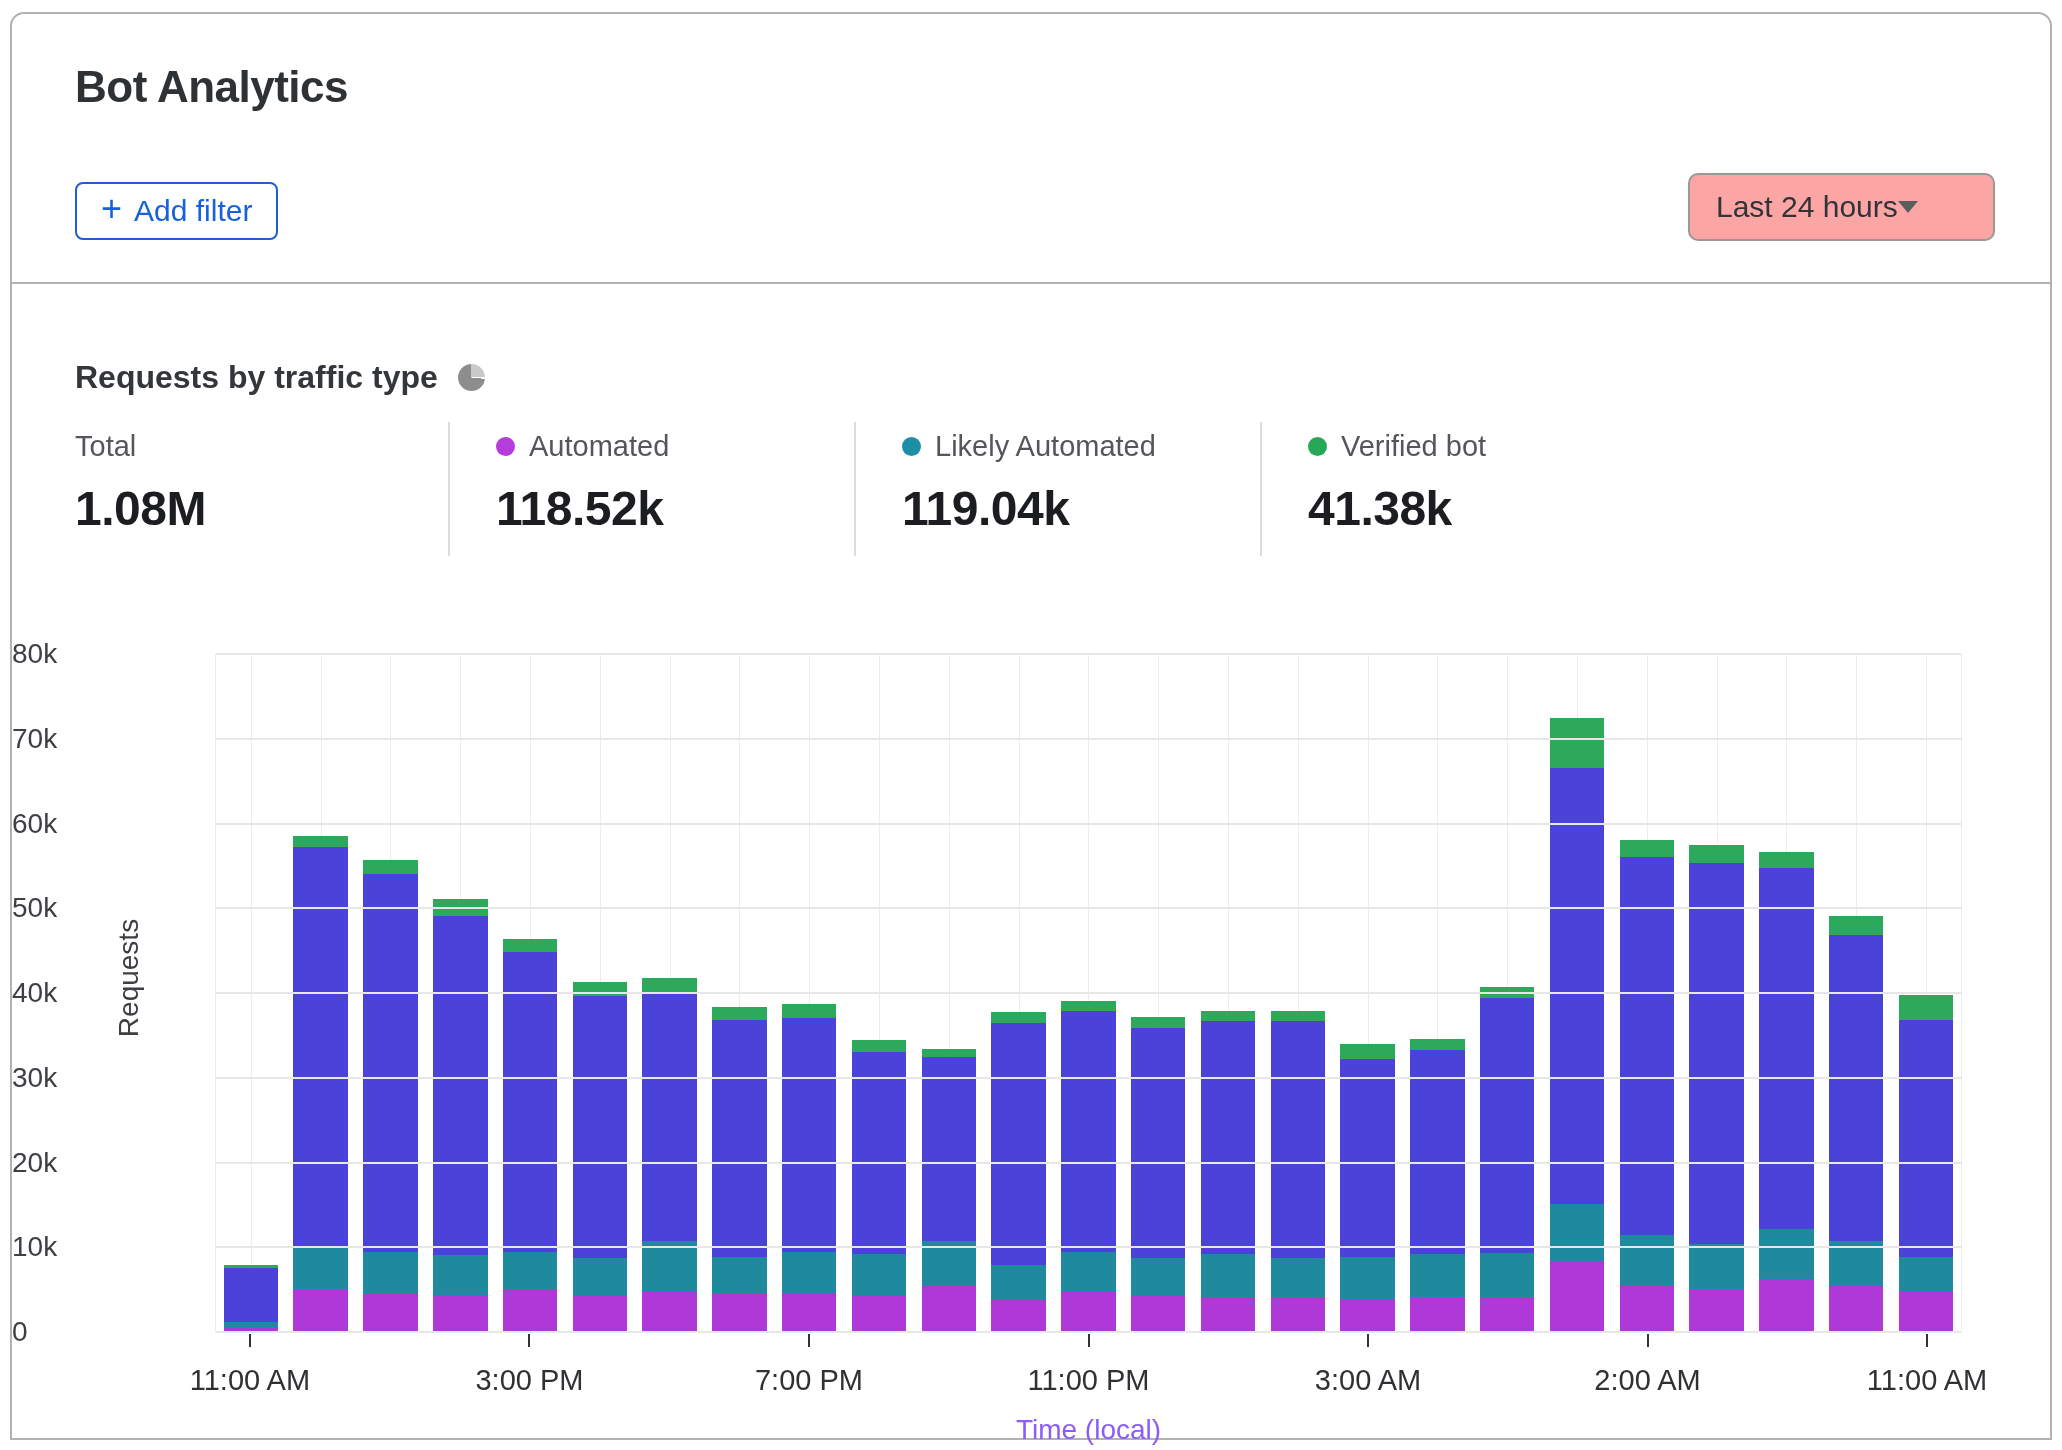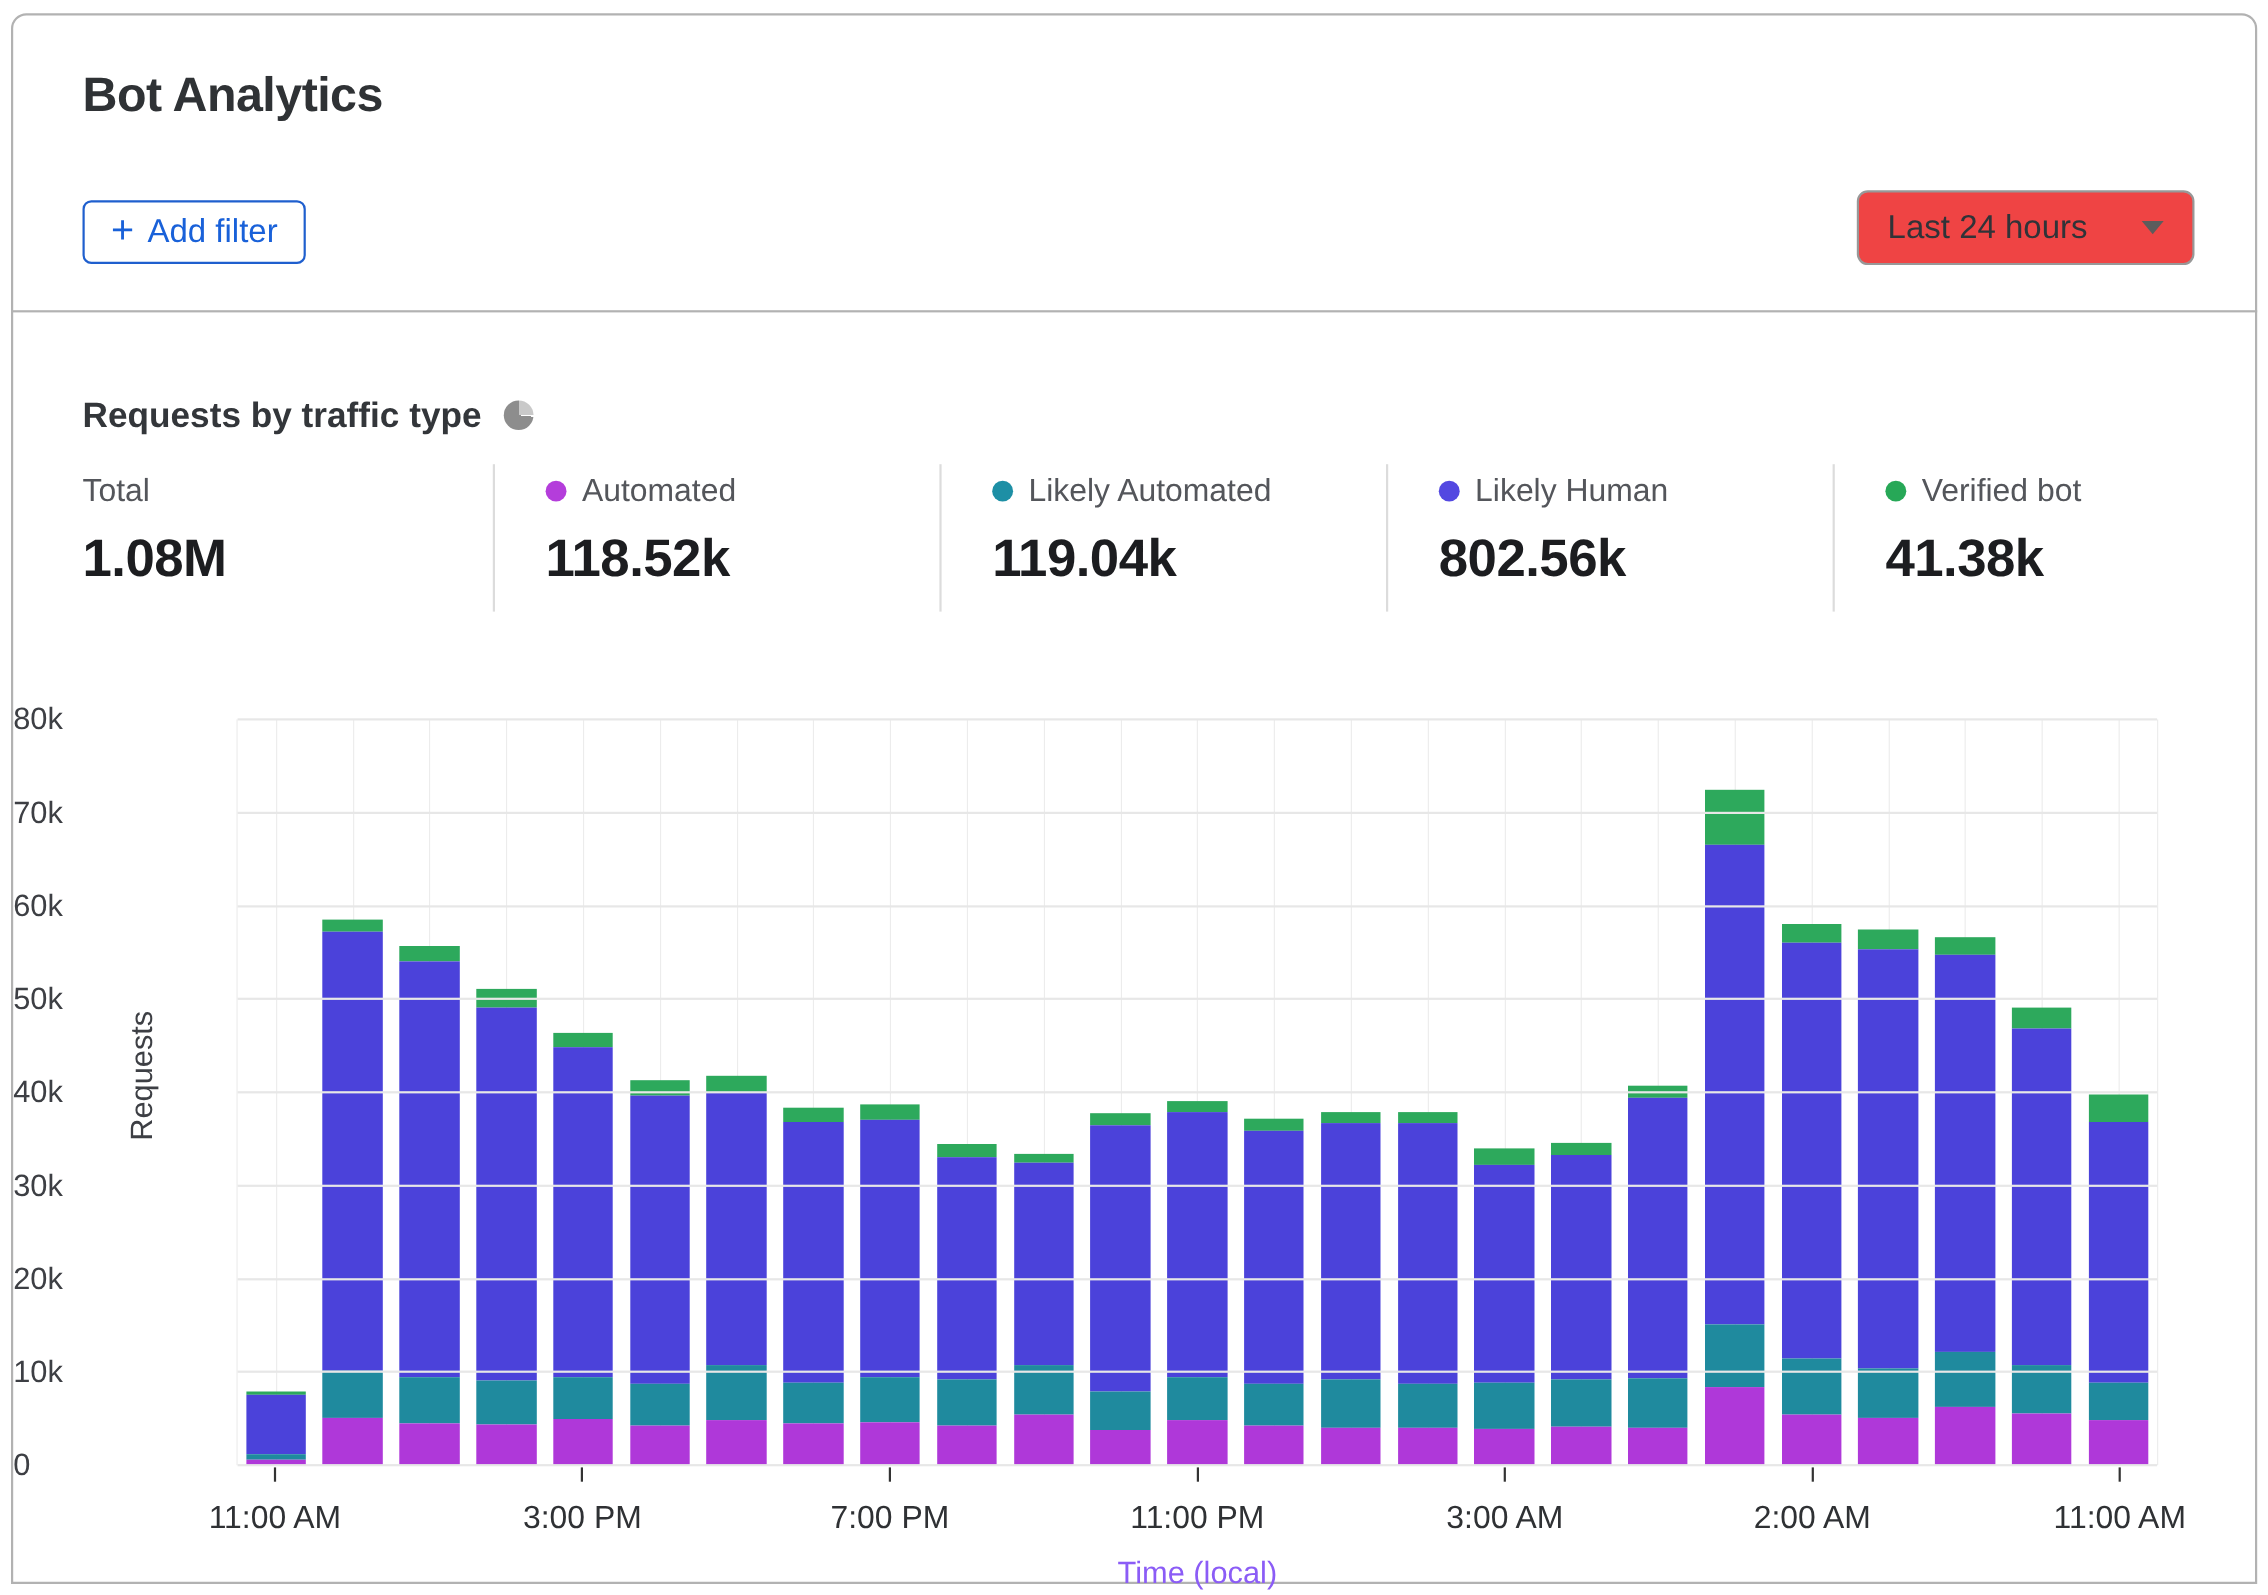--- a/index.html
+++ b/index.html
@@ -21,22 +21,22 @@
   .add-filter-btn {
     position:absolute; left:63px; top:168px; height:58px;
     display:flex; align-items:center; gap:12px; padding:0 24px;
     border:2px solid #1f5fce; border-radius:8px; background:#fff;
     color:#1961d9; font-size:30px; cursor:pointer; font-family:inherit;
   }
   .plus-glyph { font-size:36px; line-height:1; margin-top:-4px; }
 
   .dropdown {
     position:absolute; right:55px; top:159px; width:307px; height:68px;
-    border:2px solid #989898; border-radius:10px; background:#ef4444;
-    display:flex; align-items:center; justify-content:space-between;
+    border:2px solid #989898; border-radius:10px; background:#fca5a5;
+    display:flex; align-items:center; 
     padding:0 26px; font-size:30px; color:#303338; cursor:pointer;
   }
   .caret { width:0; height:0; border-left:10px solid transparent; border-right:10px solid transparent; border-top:12px solid #5c5c5c; }
 
   .hdr-divider { position:absolute; left:-2px; right:-2px; top:268px; height:2px; background:#b2b2b2; }
 
   
   .section-title-row { position:absolute; left:63px; top:345px; display:flex; align-items:center; gap:20px; }
   .section-title { font-size:32px; font-weight:bold; color:#33363a; }
   .pie-icon {
@@ -113,27 +113,20 @@
           <span>Automated</span>
         </div>
       <div class="stat-value">118.52k</div>
     </div>
     <div class="stat-col">
       <div class="stat-label-row">
           <span class="stat-dot" style="background: rgb(29, 143, 165);"></span>
           <span>Likely Automated</span>
         </div>
       <div class="stat-value">119.04k</div>
-    </div>
-    <div class="stat-col">
-      <div class="stat-label-row">
-          <span class="stat-dot" style="background: rgb(83, 72, 225);"></span>
-          <span>Likely Human</span>
-        </div>
-      <div class="stat-value">802.56k</div>
     </div>
     <div class="stat-col">
       <div class="stat-label-row">
           <span class="stat-dot" style="background: rgb(39, 168, 87);"></span>
           <span>Verified bot</span>
         </div>
       <div class="stat-value">41.38k</div>
     </div>
   </div>
 

